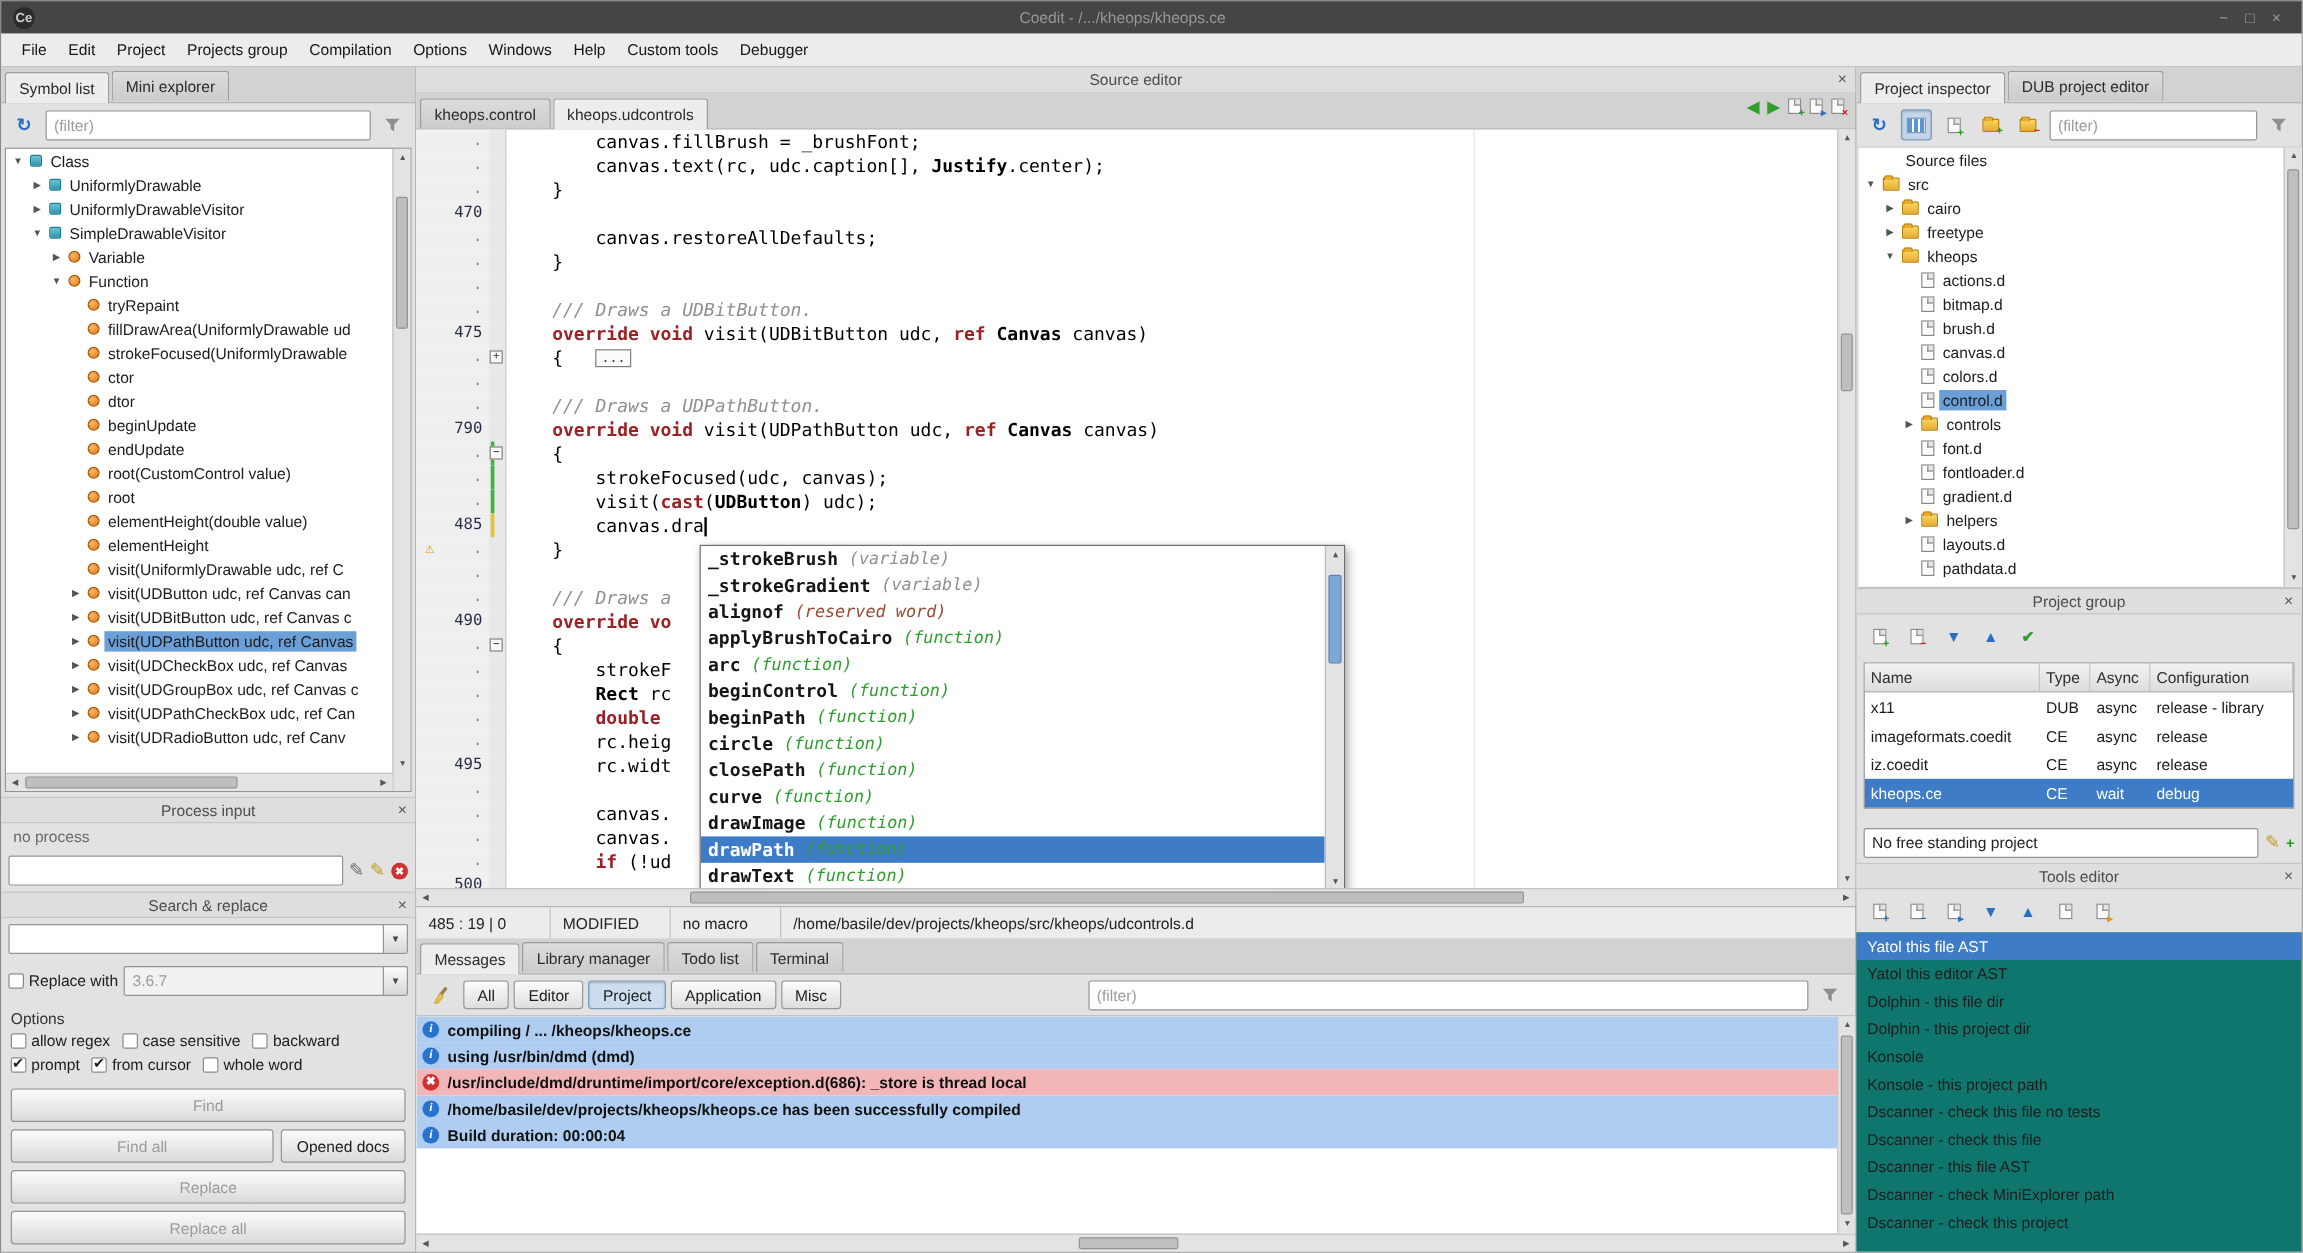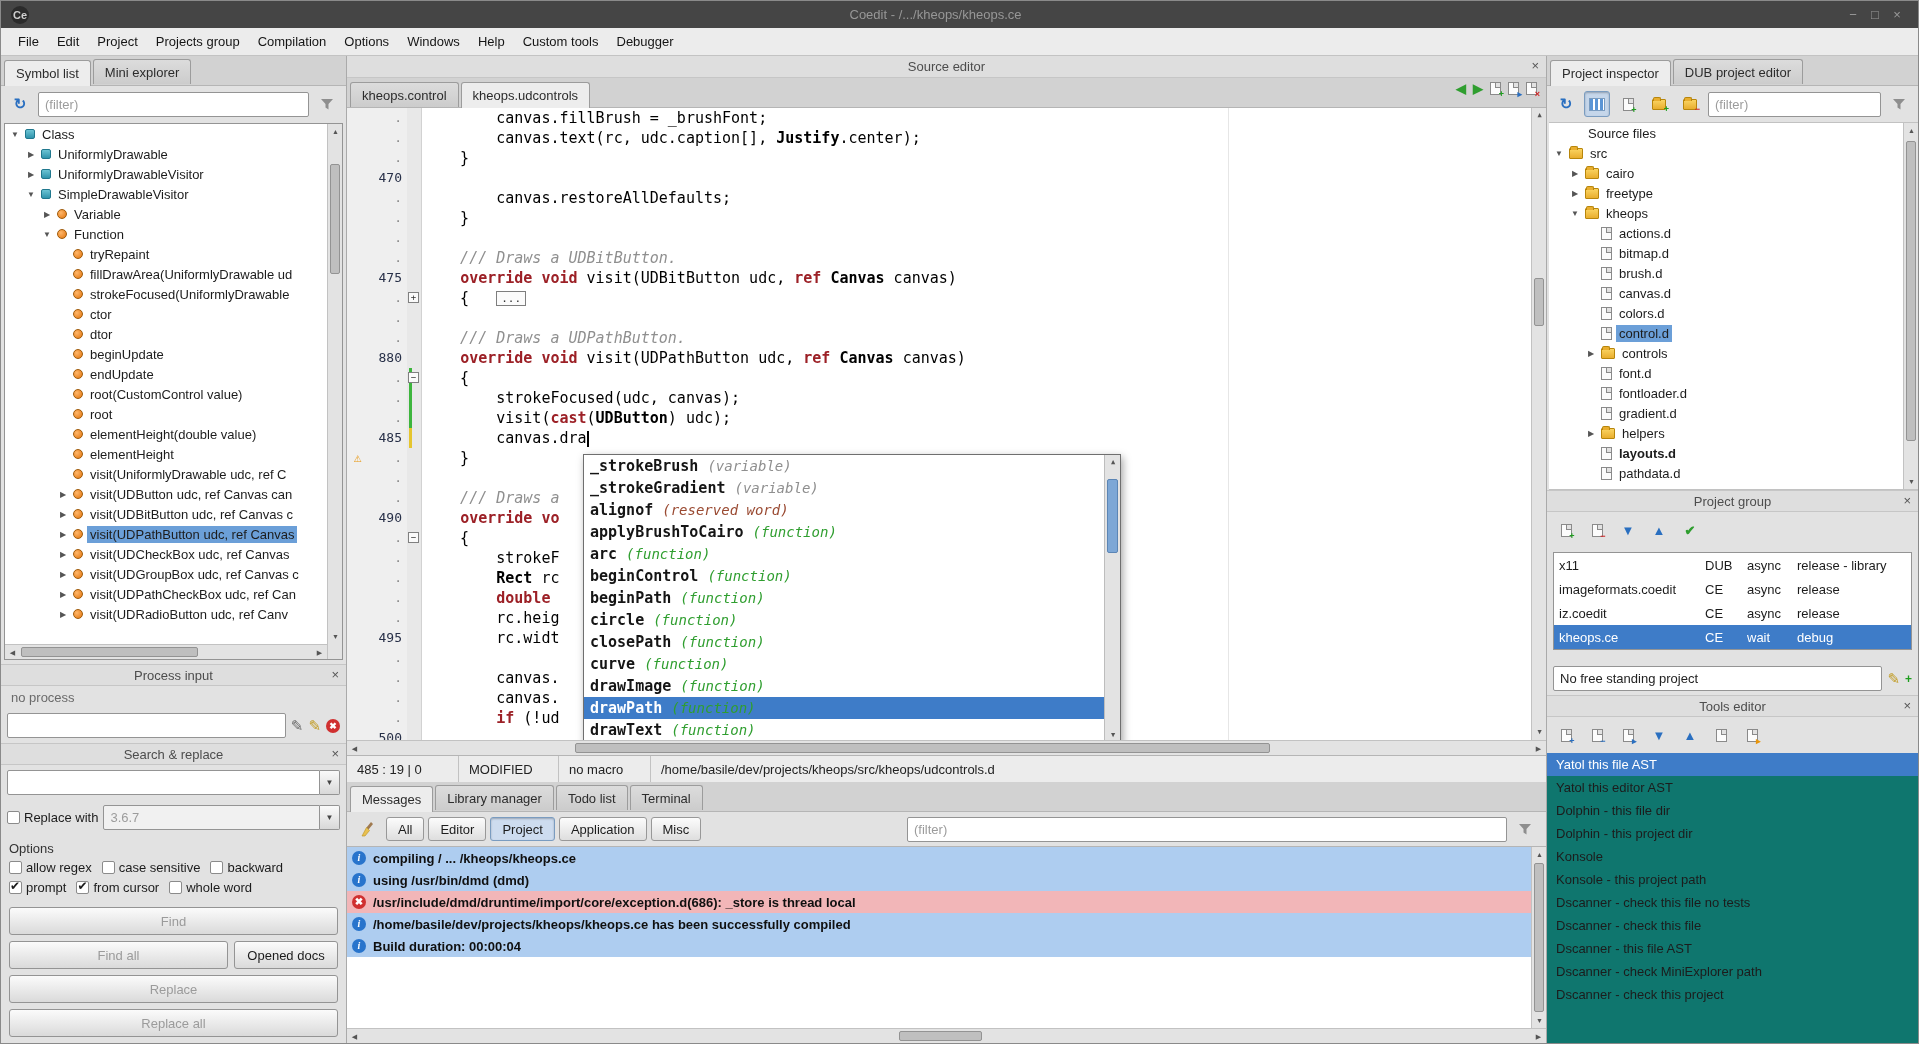--- a/index.html
+++ b/index.html
@@ -492,21 +492,21 @@
               <span class="code-text"></span>
             </div>
             <div class="code-line">
               <span class="gut-warn"></span>
               <span class="gut-num dim">.</span>
               <span class="gut-fold"></span>
               <span class="code-text"><span class="tk-c">    /// Draws a UDPathButton.</span></span>
             </div>
             <div class="code-line">
               <span class="gut-warn"></span>
-              <span class="gut-num">880</span>
+              <span class="gut-num">790</span>
               <span class="gut-fold"></span>
               <span class="code-text"><span class="tk-p">    </span><span class="tk-k">override</span><span class="tk-p"> </span><span class="tk-k">void</span><span class="tk-p"> visit(UDPathButton udc, </span><span class="tk-k">ref</span><span class="tk-p"> </span><span class="tk-t">Canvas</span><span class="tk-p"> canvas)</span></span>
             </div>
             <div class="code-line">
               <span class="gut-warn"></span>
               <span class="gut-num dim">.</span>
               <span class="gut-fold">
                 <span class="bar bar-green"></span>
                 <span class="fold-box">−</span>
               </span>
@@ -889,21 +889,21 @@
             <div class="tree-row" style="padding-left: 36px;">
               <span class="twisty"></span>
               <span class="icn icn-file"></span>
               <span class="tree-label">gradient.d</span>
             </div>
             <div class="tree-row" style="padding-left: 36px;">
               <span class="twisty">▶</span>
               <span class="icn icn-folder"></span>
               <span class="tree-label">helpers</span>
             </div>
-            <div class="tree-row" style="padding-left: 36px; font-weight: bold;">
+            <div class="tree-row" style="padding-left: 36px;">
               <span class="twisty"></span>
               <span class="icn icn-file"></span>
               <span class="tree-label">layouts.d</span>
             </div>
             <div class="tree-row" style="padding-left: 36px;">
               <span class="twisty"></span>
               <span class="icn icn-file"></span>
               <span class="tree-label">pathdata.d</span>
             </div>
           </div>
@@ -935,20 +935,26 @@
           </span>
         <span class="tbtn">
             <span class="arrow-g" style="color:#2a6fc0">▲</span>
           </span>
         <span class="tbtn">
             <span class="arrow-g" style="color:#2f9e2f">✔</span>
           </span>
       </div>
 
       <div class="pg-table">
+        <div class="pg-header">
+            <span class="pg-hcell c0">Name</span>
+            <span class="pg-hcell c1">Type</span>
+            <span class="pg-hcell c2">Async</span>
+            <span class="pg-hcell c3">Configuration</span>
+          </div>
         <div>
             <div class="pg-row">
               <span class="pg-cell c0">x11</span>
               <span class="pg-cell c1">DUB</span>
               <span class="pg-cell c2">async</span>
               <span class="pg-cell c3">release - library</span>
             </div>
             <div class="pg-row">
               <span class="pg-cell c0">imageformats.coedit</span>
               <span class="pg-cell c1">CE</span>

